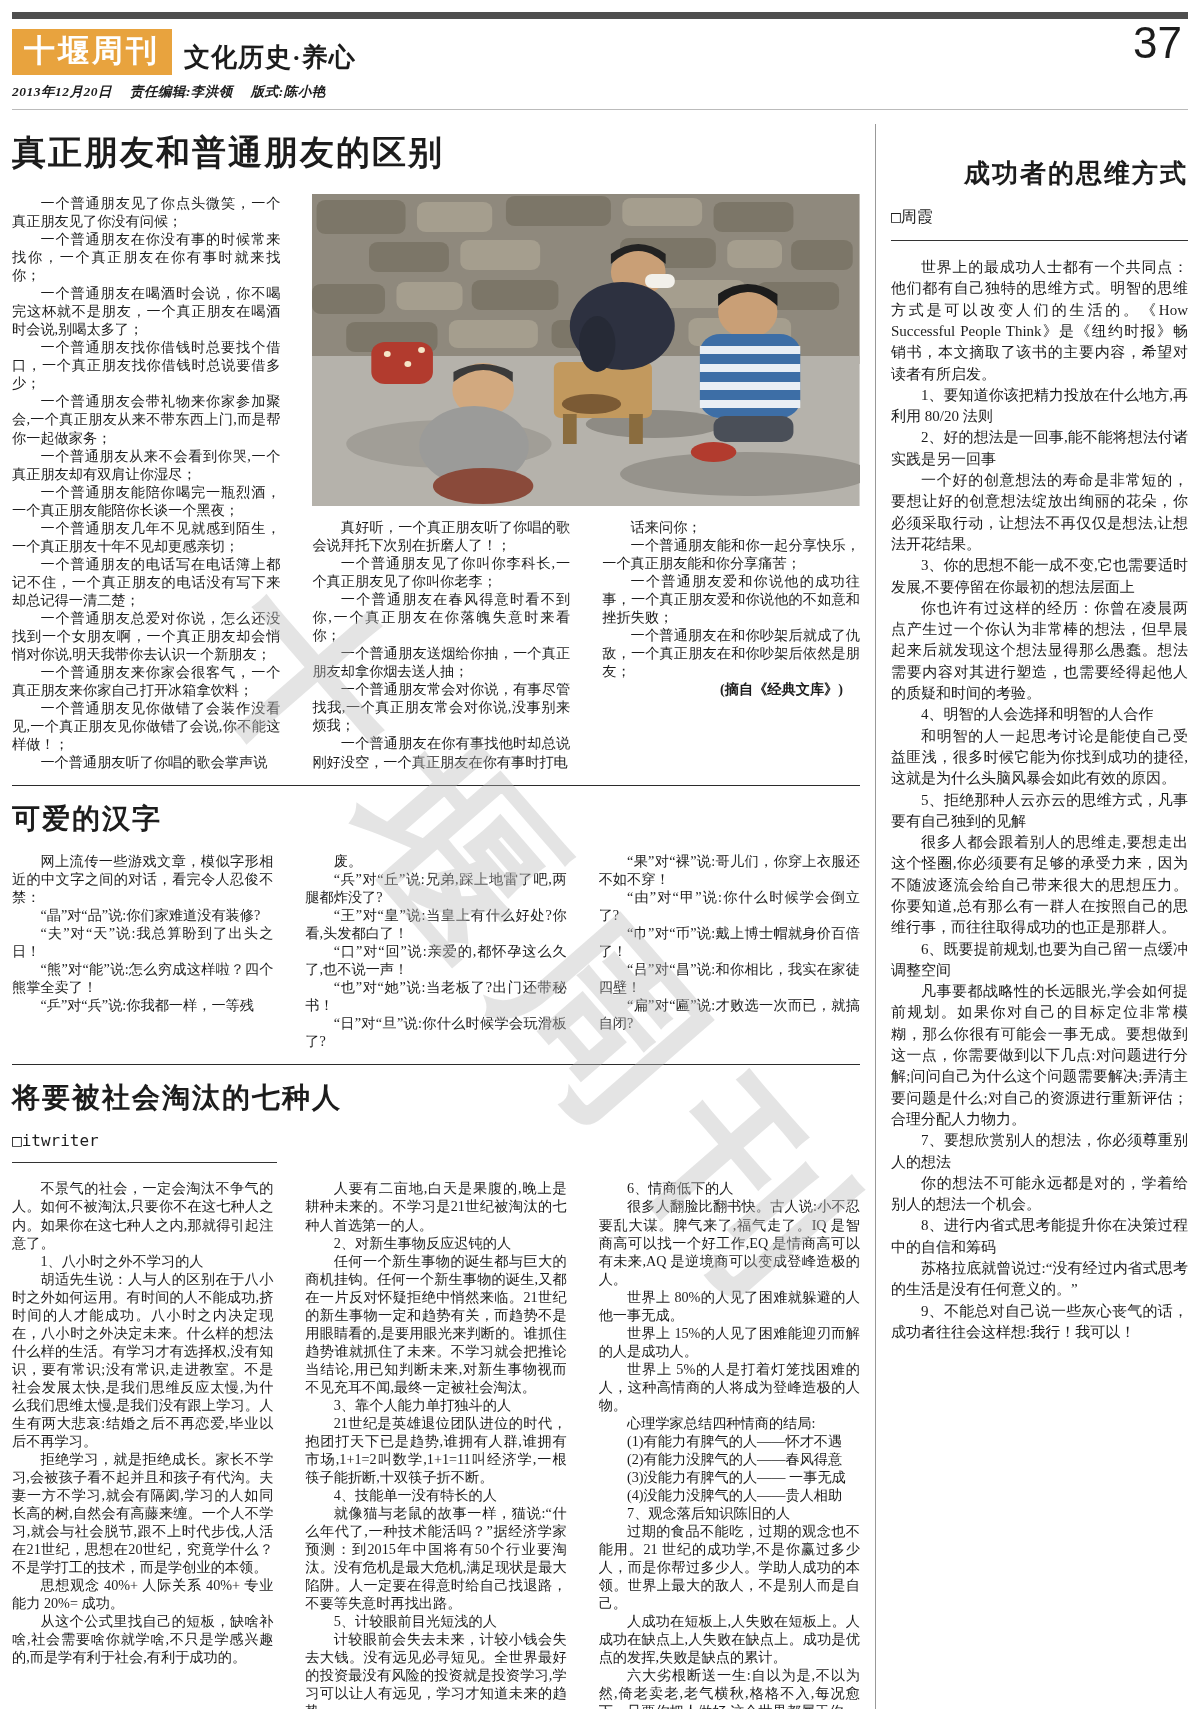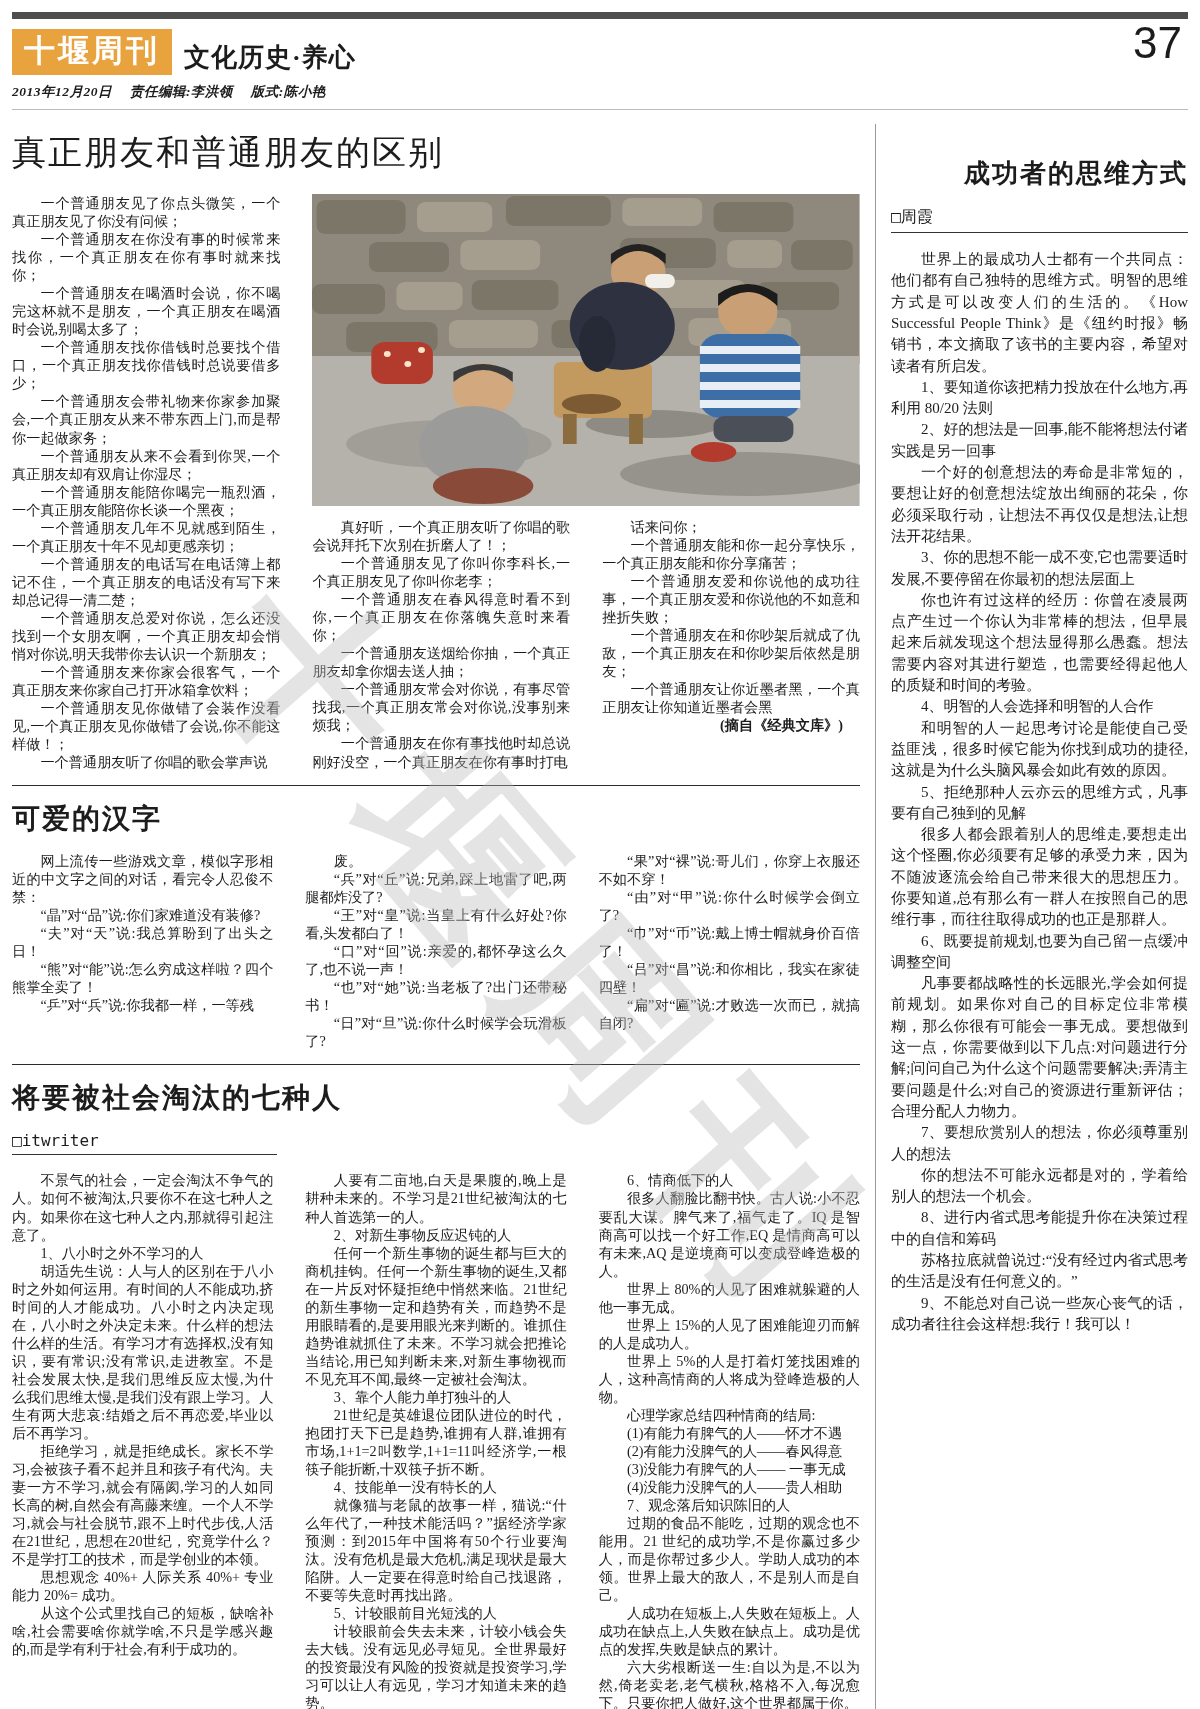--- a/index.html
+++ b/index.html
@@ -32,27 +32,27 @@
   .content { display:flex; margin-top:10px; padding:0 2px; }
   .main { width:848px; flex:none; }
   .vrule { width:1px; background:#999; margin:4px 15px 0 15px; flex:none; }
   .sidebar { flex:1; min-width:0; padding-top:36px; }
 
   
   p { margin:0; text-indent:2em; text-align:justify; }
   .main p { font-size:14.2px; line-height:1.27; }
   .sidebar p { font-size:15px; line-height:1.42; }
 
-  .article-title { font-size:34px; font-weight:400; margin:10px 0 18px 0; letter-spacing:2px; }
+  .article-title { font-size:34px; font-weight:700; margin:10px 0 18px 0; letter-spacing:2px; }
   .section-title { font-size:28px; font-weight:900; margin:14px 0 14px 0; letter-spacing:2px; }
   .sidebar-title { font-size:26px; font-weight:900; margin:0 0 16px 0; letter-spacing:2px; text-align:right; }
 
   .byline {
     font-family:"DejaVu Sans Mono", monospace; font-size:16px; font-weight:500;
-    border-bottom:1px solid #333; padding-bottom:4px; margin-bottom:16px;
+    border-bottom:1px solid #333; padding-bottom:12px; margin-bottom:16px;
   }
   .byline-narrow { width:265px; }
 
   .cols { display:flex; gap:32px; }
   .col { flex:1; min-width:0; }
   .right-block { flex:2.04; min-width:0; }
 
   .photo-wrap { width:100%; margin-bottom:12px; }
   .photo-wrap svg { display:block; width:100%; height:312px; }
 
@@ -181,21 +181,20 @@
                   <p>一个普通朋友送烟给你抽，一个真正朋友却拿你烟去送人抽；</p>
                   <p>一个普通朋友常会对你说，有事尽管找我,一个真正朋友常会对你说,没事别来烦我；</p>
                   <p>一个普通朋友在你有事找他时却总说刚好没空，一个真正朋友在你有事时打电</p>
                 </div>
               <div class="col">
                 <div>
                     <p>话来问你；</p>
                     <p>一个普通朋友能和你一起分享快乐，一个真正朋友能和你分享痛苦；</p>
                     <p>一个普通朋友爱和你说他的成功往事，一个真正朋友爱和你说他的不如意和挫折失败；</p>
                     <p>一个普通朋友在和你吵架后就成了仇敌，一个真正朋友在和你吵架后依然是朋友；</p>
-                    <p>一个普通朋友让你近墨者黑，一个真正朋友让你知道近墨者会黑</p>
                   </div>
                 <p class="source-line">(摘自《经典文库》)</p>
               </div>
             </div>
           </div>
         </div>
       </div>
 
       <div class="hrule"></div>
 

